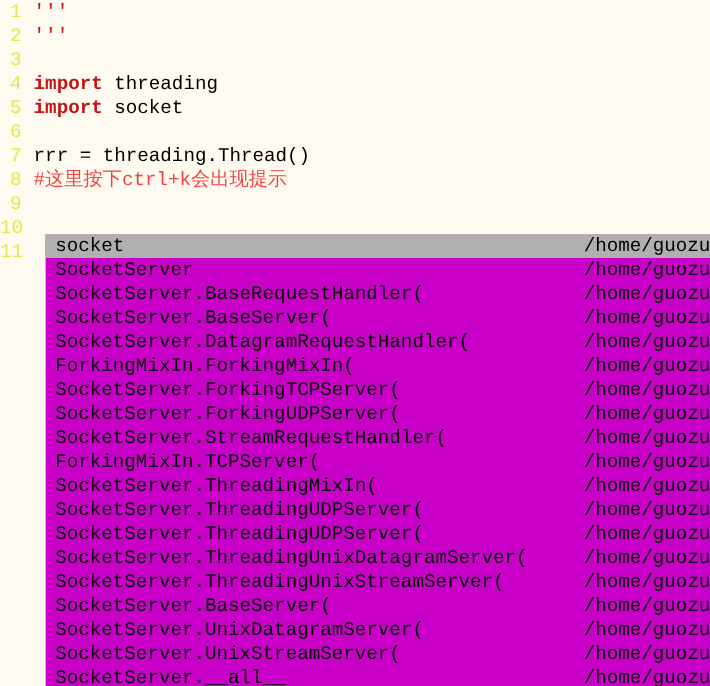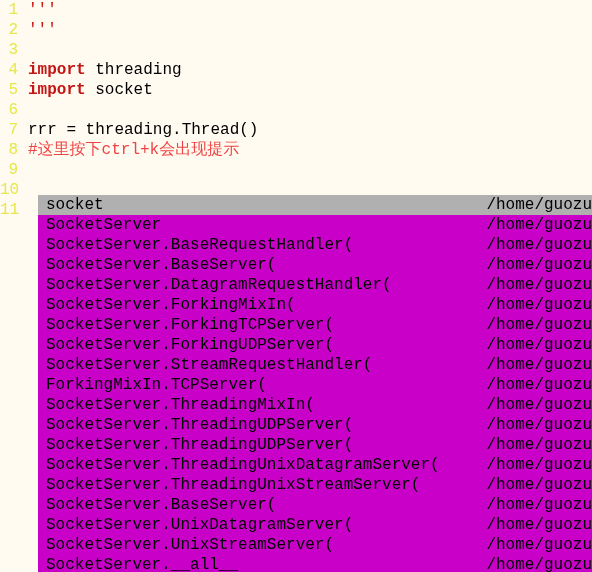--- a/index.html
+++ b/index.html
@@ -110,21 +110,21 @@
     </div>
     <div class="popup-row">
       <span class="popup-name">SocketServer.BaseServer(</span>
       <span class="popup-path">/home/guozu</span>
     </div>
     <div class="popup-row">
       <span class="popup-name">SocketServer.DatagramRequestHandler(</span>
       <span class="popup-path">/home/guozu</span>
     </div>
     <div class="popup-row">
-      <span class="popup-name">SocketServer.ForkingMixIn(</span>
+      <span class="popup-name">ForkingMixIn.ForkingMixIn(</span>
       <span class="popup-path">/home/guozu</span>
     </div>
     <div class="popup-row">
       <span class="popup-name">SocketServer.ForkingTCPServer(</span>
       <span class="popup-path">/home/guozu</span>
     </div>
     <div class="popup-row">
       <span class="popup-name">SocketServer.ForkingUDPServer(</span>
       <span class="popup-path">/home/guozu</span>
     </div>

